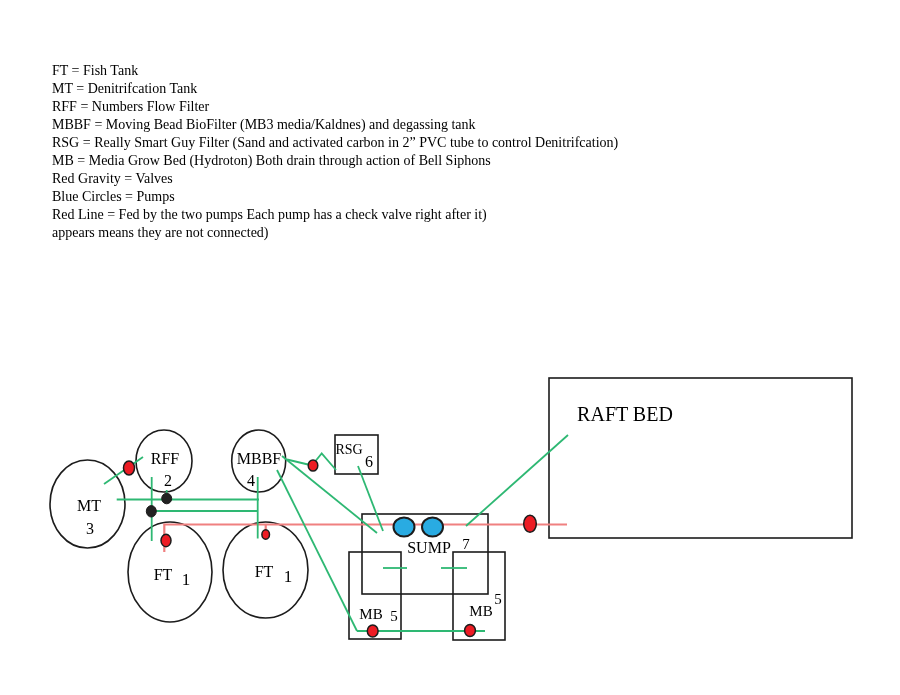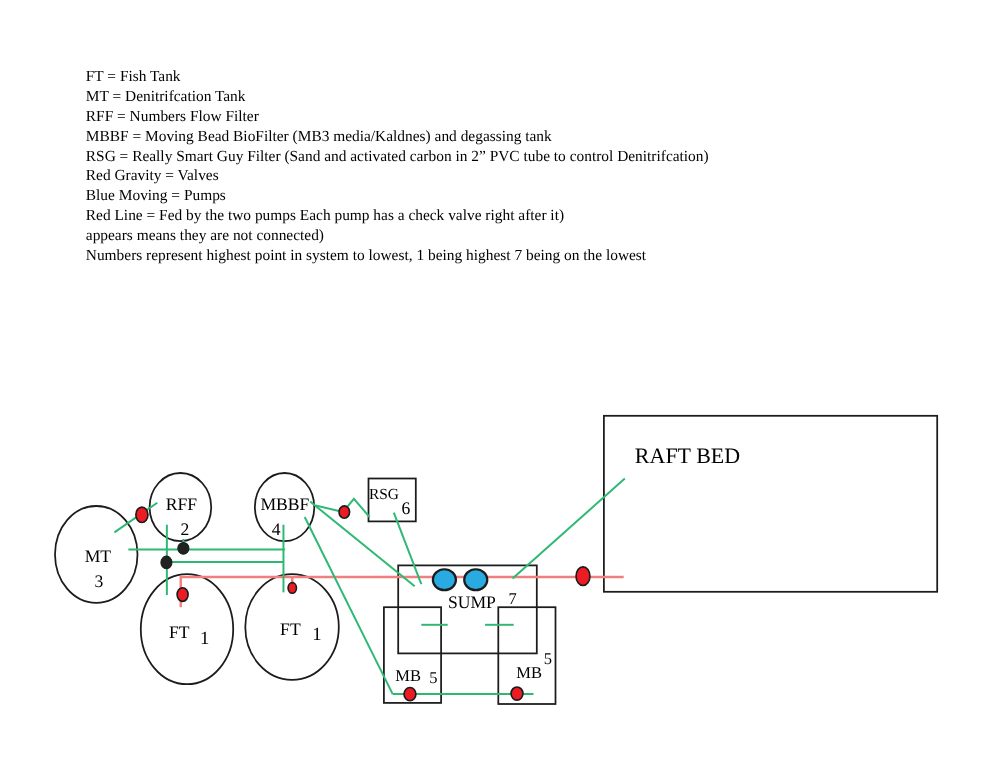--- a/index.html
+++ b/index.html
@@ -5,38 +5,38 @@
   html,body{margin:0;padding:0;background:#ffffff;}
   body{
     width:900px;height:695px;position:relative;overflow:hidden;
     font-family:"Liberation Serif","DejaVu Serif",serif;
     -webkit-font-smoothing:none;
   }
   .legend{
     position:absolute;left:52px;top:62px;
     color:#000;font-size:14px;line-height:18px;
   }
-  .legend-line{white-space:nowrap;margin-left:26px;}
+  .legend-line{white-space:nowrap;}
   #diagram{position:absolute;left:0;top:0;}
   svg text{font-family:"Liberation Serif","DejaVu Serif",serif;fill:#000;}
 </style>
 </head>
 <body>
 
 <div class="legend">
   <div class="legend-line">FT = Fish Tank</div>
   <div class="legend-line">MT = Denitrifcation Tank</div>
   <div class="legend-line">RFF = Numbers Flow Filter</div>
   <div class="legend-line">MBBF = Moving Bead BioFilter (MB3 media/Kaldnes) and degassing tank</div>
   <div class="legend-line">RSG = Really Smart Guy Filter (Sand and activated carbon in 2” PVC tube to control Denitrifcation)</div>
+  <div class="legend-line">MB = Media Grow Bed (Hydroton) Both drain through action of Bell Siphons</div>
   <div class="legend-line">Red Gravity = Valves</div>
-  <div class="legend-line">Blue Moving = Pumps</div>
+  <div class="legend-line">Blue Circles = Pumps</div>
   <div class="legend-line">Red Line = Fed by the two pumps Each pump has a check valve right after it)</div>
   <div class="legend-line">appears means they are not connected)</div>
-  <div class="legend-line">Numbers represent highest point in system to lowest, 1 being highest 7 being on the lowest</div>
 </div>
 
 <svg id="diagram" width="900" height="695" viewBox="0 0 900 695" xmlns="http://www.w3.org/2000/svg">
     <ellipse cx="87.5" cy="504" rx="37.5" ry="44" fill="none" stroke="#1c1c1c" stroke-width="1.6"></ellipse>
     <ellipse cx="164" cy="461" rx="28" ry="31" fill="none" stroke="#1c1c1c" stroke-width="1.6"></ellipse>
     <ellipse cx="258.7" cy="461" rx="27" ry="31" fill="none" stroke="#1c1c1c" stroke-width="1.6"></ellipse>
     <ellipse cx="170" cy="572" rx="42" ry="50" fill="none" stroke="#1c1c1c" stroke-width="1.6"></ellipse>
     <ellipse cx="265.5" cy="570" rx="42.5" ry="48" fill="none" stroke="#1c1c1c" stroke-width="1.6"></ellipse>
     <rect x="335" y="435" width="43" height="39" fill="none" stroke="#1c1c1c" stroke-width="1.6"></rect>
     <rect x="362" y="514" width="126" height="80" fill="none" stroke="#1c1c1c" stroke-width="1.6"></rect>

